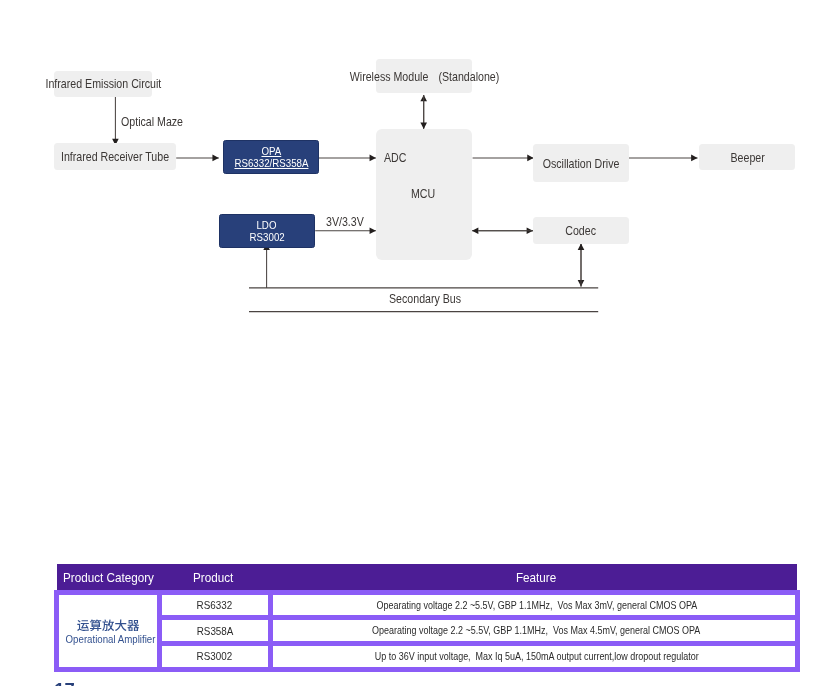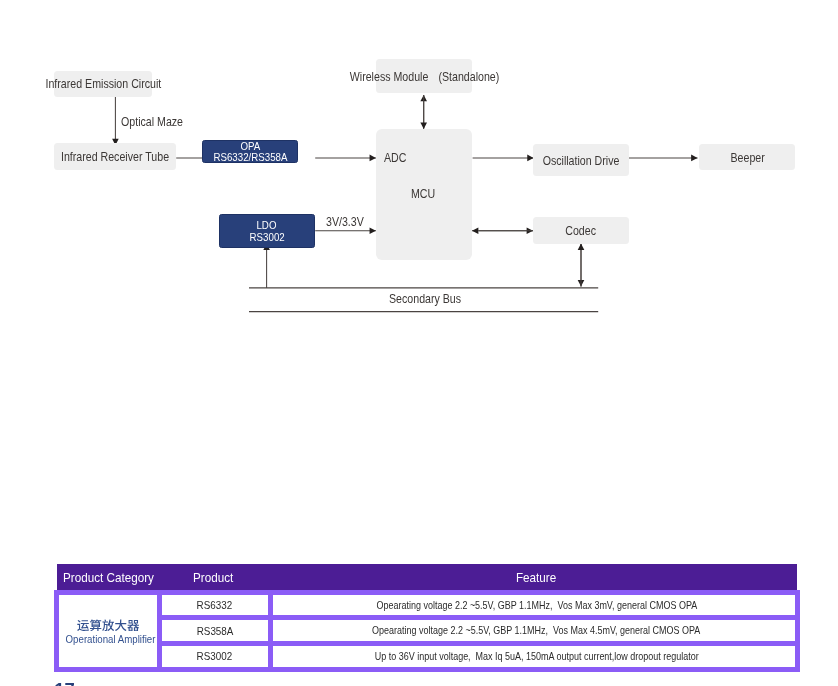--- a/index.html
+++ b/index.html
@@ -61,40 +61,40 @@
   </svg>
 
   <div class="gbox" style="left:54.3px;top:71.4px;width:98px;height:25.2px;">
     <span>Infrared Emission Circuit</span>
   </div>
 
   <div class="gbox" style="left:54.3px;top:143.3px;width:121.5px;height:26.6px;">
     <span>Infrared Receiver Tube</span>
   </div>
 
-  <div class="bbox" style="left:202px;top:139.6px;width:96.2px;height:23px;">
+  <div class="bbox" style="left:223px;top:139.6px;width:96.2px;height:34px;text-decoration:underline;">
     <span>OPA</span>
     <span>RS6332/RS358A</span>
   </div>
 
   <div class="bbox" style="left:218.6px;top:213.6px;width:96.2px;height:34.3px;">
     <span>LDO</span>
     <span>RS3002</span>
   </div>
 
   <div class="gbox" style="left:375.6px;top:128.7px;width:96.9px;height:131.8px;border-radius:6px;"></div>
   <div class="lbl" style="left:383.6px;top:150.6px;">ADC</div>
   <div class="lbl" style="left:411.4px;top:186.8px;">MCU</div>
 
   <div class="gbox" style="left:376.2px;top:59.4px;width:95.4px;height:33.3px;flex-direction:row;padding-top:2.4px;">
     <span>Wireless Module</span>
     <span>(Standalone)</span>
   </div>
 
-  <div class="gbox" style="left:533.4px;top:144.4px;width:95.3px;height:32px;">
+  <div class="gbox" style="left:533.4px;top:144.4px;width:95.3px;height:38px;">
     <span>Oscillation Drive</span>
   </div>
 
   <div class="gbox" style="left:699.4px;top:144.2px;width:95.6px;height:26.3px;">
     <span>Beeper</span>
   </div>
 
   <div class="gbox" style="left:532.7px;top:217.4px;width:96.7px;height:26.2px;">
     <span>Codec</span>
   </div>

